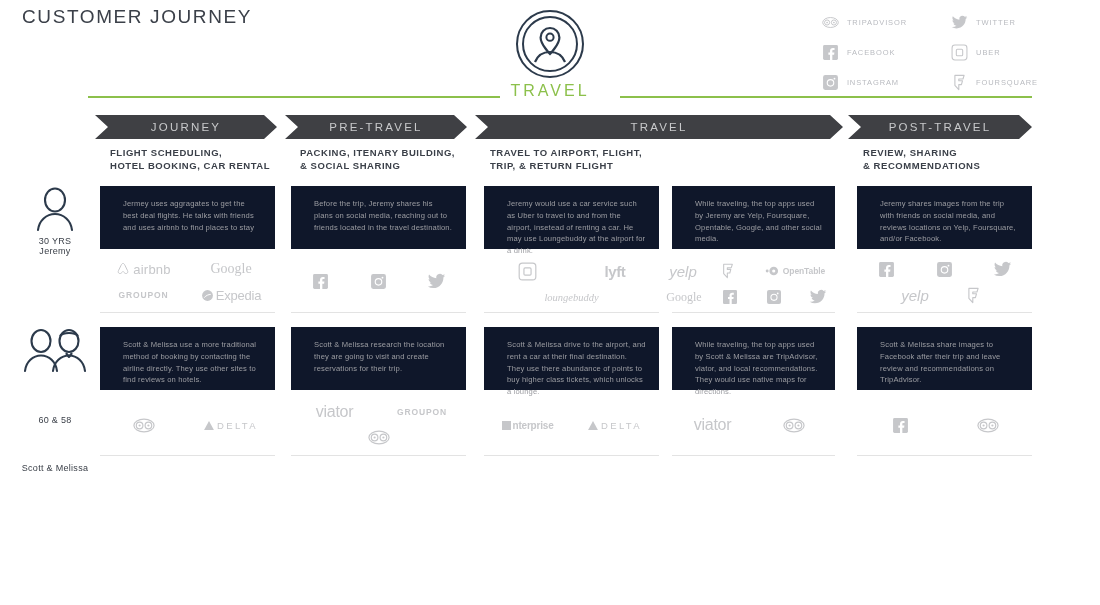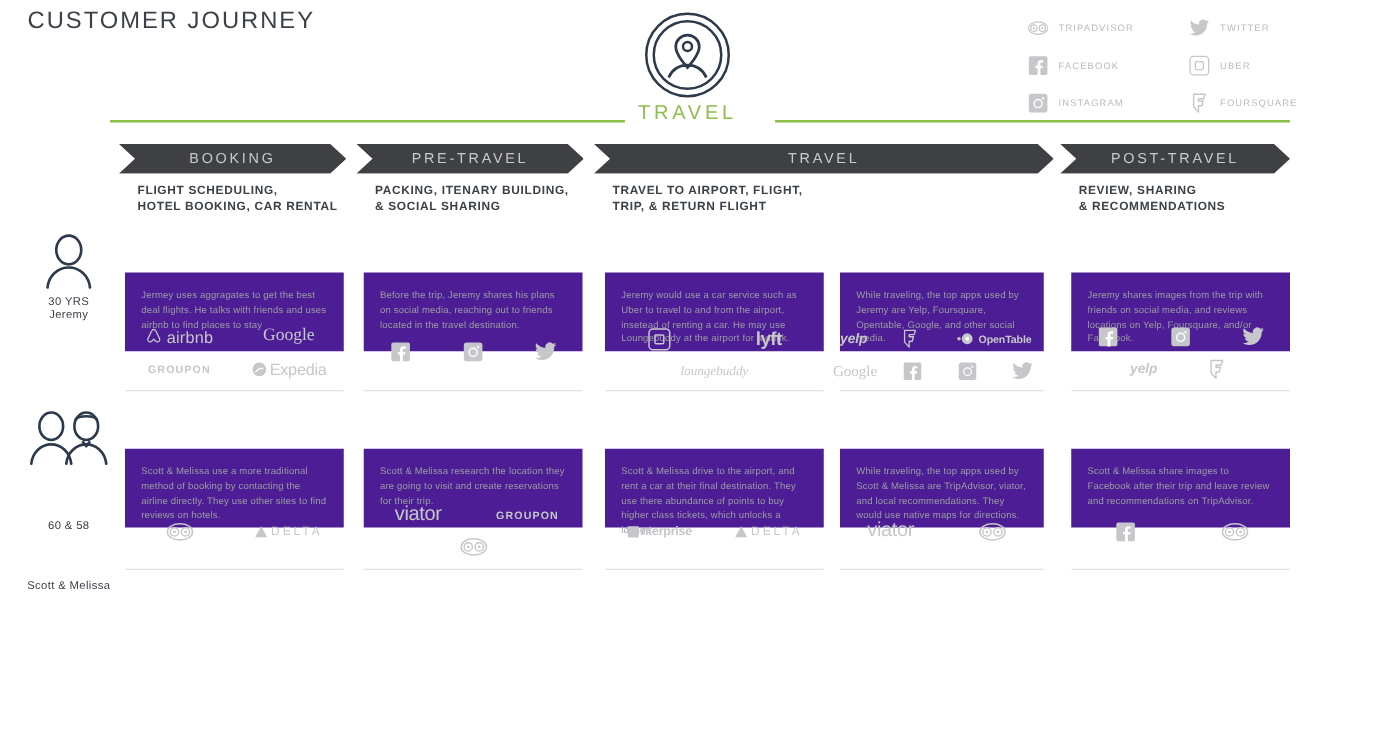--- a/index.html
+++ b/index.html
@@ -70,23 +70,22 @@
   .persona {
     position: absolute; display: flex; flex-direction: column; align-items: center;
     width: 110px;
   }
   .persona .p-age {
     margin-top: 4px; font-size: 9px; color: #3b4049; letter-spacing: .3px;
   }
   .persona .p-name { font-size: 9px; color: #3b4049; letter-spacing: .3px; }
 
   .card {
-    position: absolute; background: #4c1d95;
-    padding: 12px 13px 13px 13px;
-    margin-top: 32px;
+    position: absolute; background: #0f172a;
+    padding: 12px 13px 13px 23px;
   }
   .card p {
     font-size: 7.6px; line-height: 11.8px; color: #9c9da2; letter-spacing: .15px;
   }
 
   .logos { position: absolute; display: flex; flex-wrap: wrap; align-items: center; }
   .logo-cell {
     display: flex; align-items: center; justify-content: center;
   }
 
@@ -97,21 +96,21 @@
   .wm-airbnb  { font-size: 13px; letter-spacing: .2px; }
   .wm-google  { font-family: "Liberation Serif", serif; font-size: 14px; }
   .wm-groupon { font-size: 8.5px; font-weight: 700; letter-spacing: .9px; }
   .wm-expedia { font-size: 13px; letter-spacing: -.2px; }
   .wm-lyft    { font-size: 15px; font-weight: 700; letter-spacing: -.4px; }
   .wm-lounge  { font-family: "Liberation Serif", serif; font-style: italic; font-size: 10.5px; }
   .wm-opentable { font-size: 8.5px; font-weight: 700; letter-spacing: -.1px; }
   .wm-delta   { font-size: 9.5px; letter-spacing: 2.4px; }
   .wm-viator  { font-size: 16px; letter-spacing: -.3px; }
   .wm-enterprise { font-size: 10px; font-weight: 700; letter-spacing: -.2px; }
-  .wm-yelp    { font-size: 11px; font-weight: 700; font-style: italic; }
+  .wm-yelp    { font-size: 15px; font-weight: 400; font-style: italic; }
 </style>
 </head>
 <body>
 
 <div class="page-title">CUSTOMER JOURNEY</div>
 
 <div class="logo-block">
   <svg class="logo-mark" viewBox="0 0 72 72">
     <circle cx="36" cy="36" r="33" fill="none" stroke="#2c3a4b" stroke-width="2"></circle>
     <circle cx="36" cy="36" r="27" fill="none" stroke="#2c3a4b" stroke-width="2"></circle>
@@ -167,21 +166,21 @@
   <div class="legend-item">
     <svg class="li-ico" viewBox="0 0 24 24">
       <path d="M5.5 2h13l-1.6 5H11v2.6h5.2L14.7 15H11v7l-5.5-6z" fill="none" stroke="#c6c7ca" stroke-width="1.6" stroke-linejoin="round"></path>
     </svg>
     <span class="li-lab">FOURSQUARE</span>
   </div>
 </div>
 
 <div class="phases">
   <div class="chev" style="left:95px;  width:182px;">
-    <span>BOOKING</span>
+    <span>JOURNEY</span>
   </div>
   <div class="chev" style="left:285px; width:182px;">
     <span>PRE-TRAVEL</span>
   </div>
   <div class="chev" style="left:475px; width:368px;">
     <span>TRAVEL</span>
   </div>
   <div class="chev" style="left:848px; width:184px;">
     <span>POST-TRAVEL</span>
   </div>

